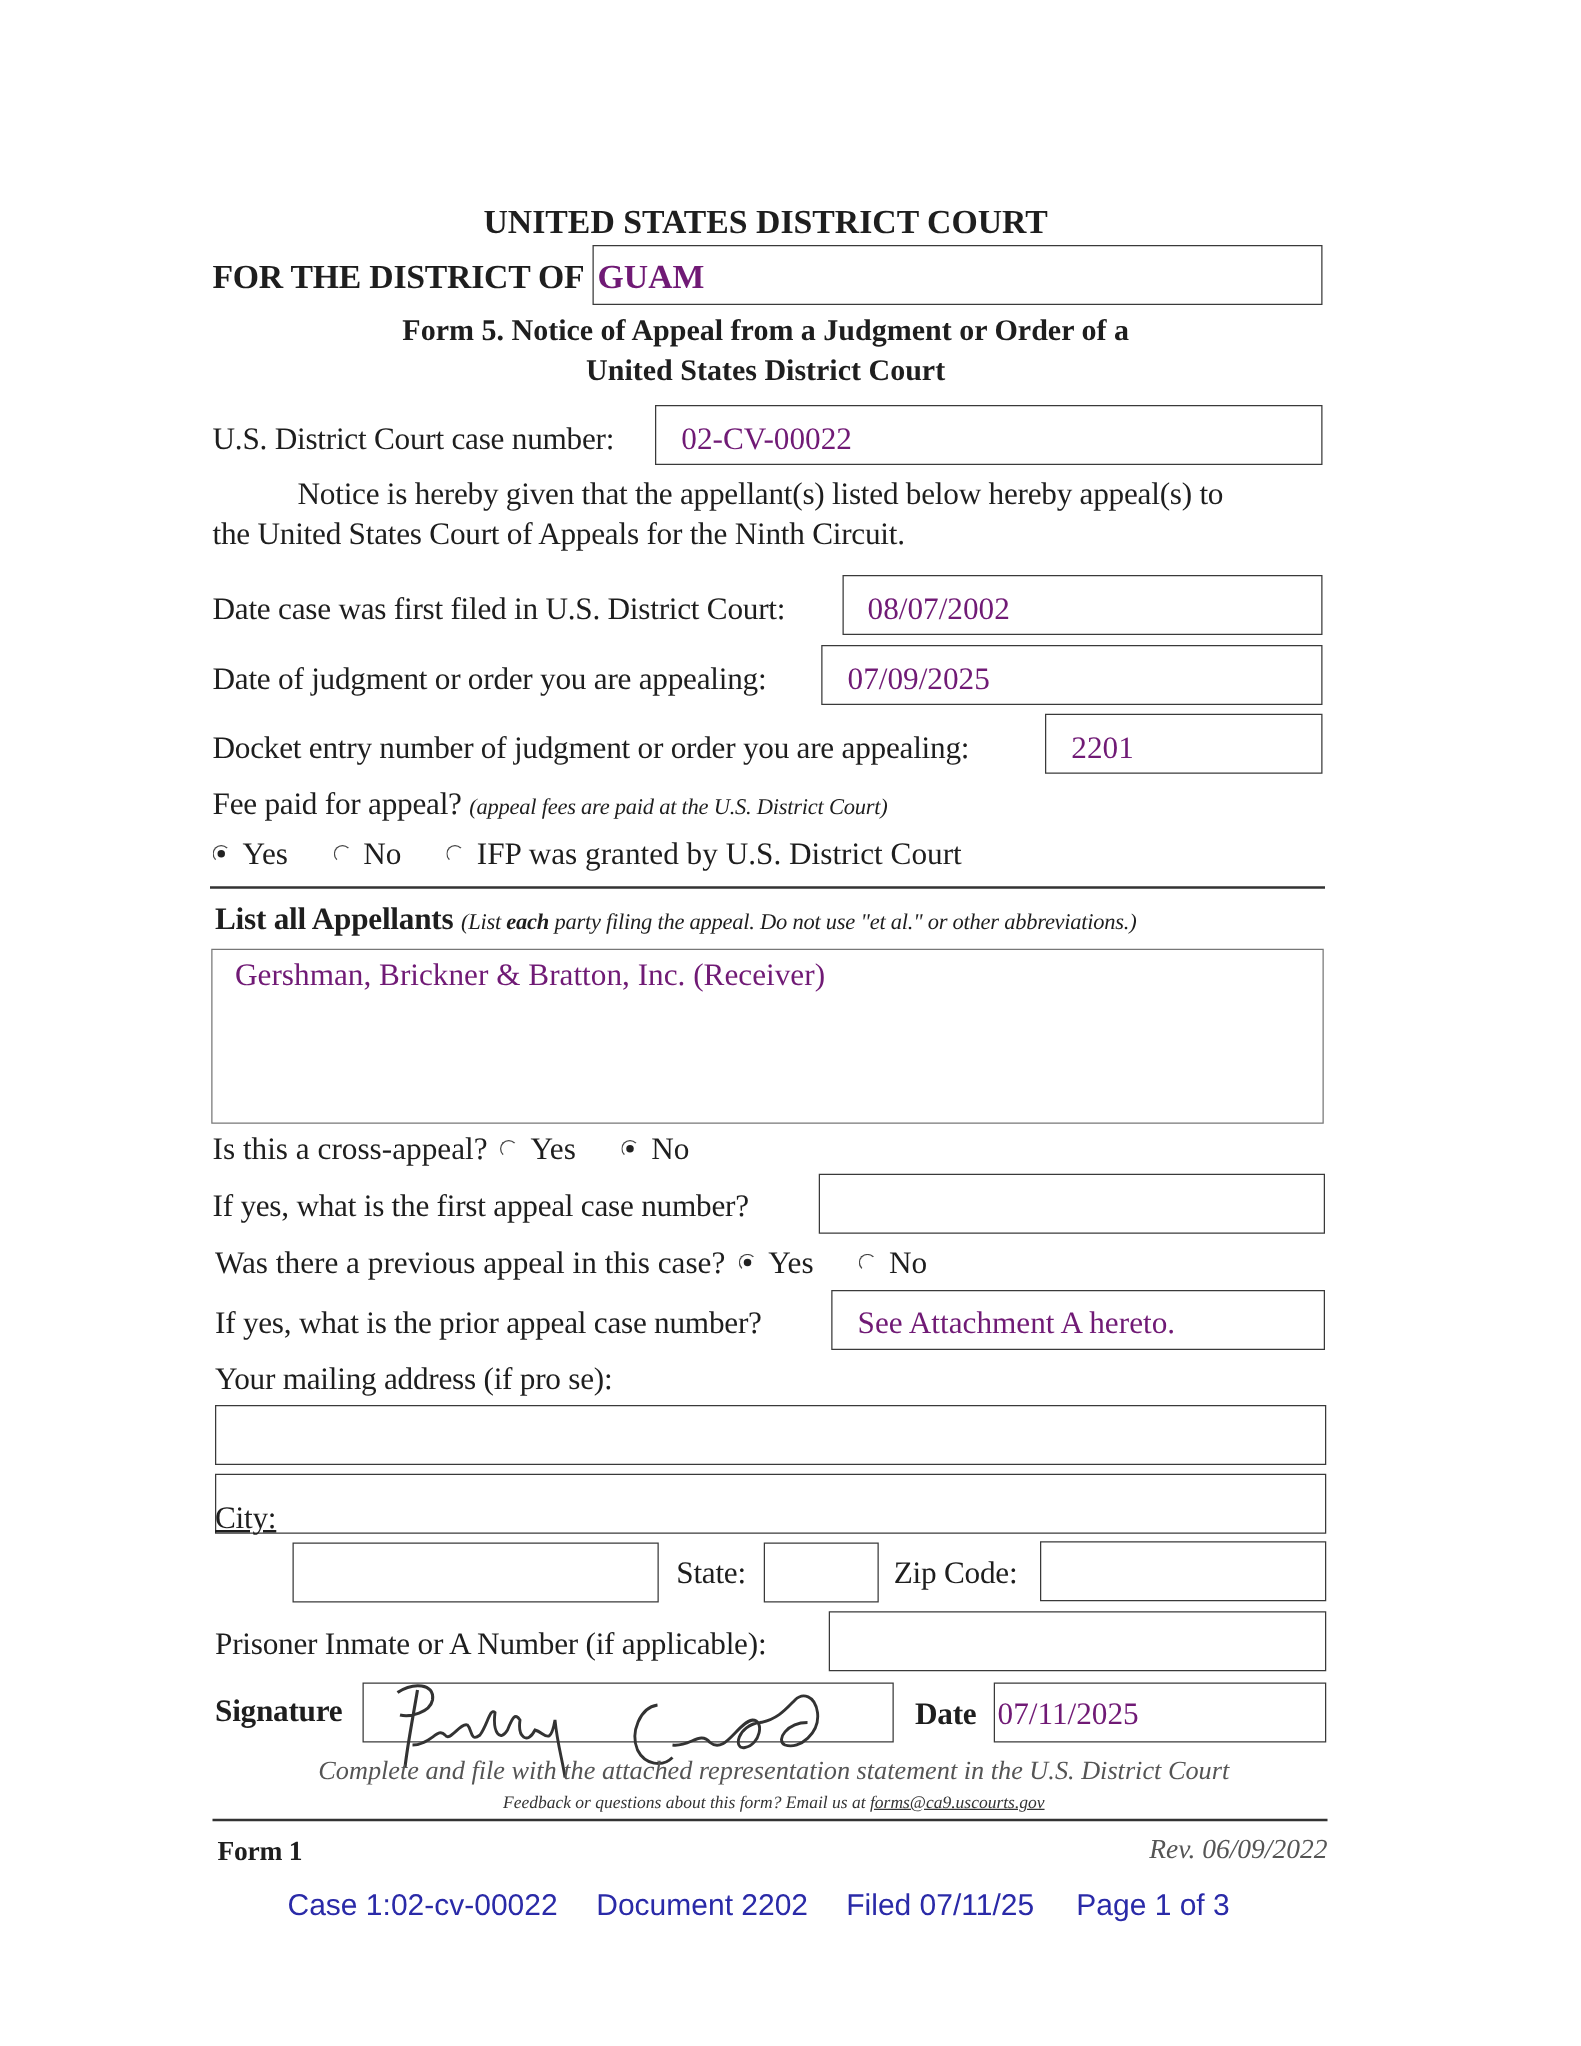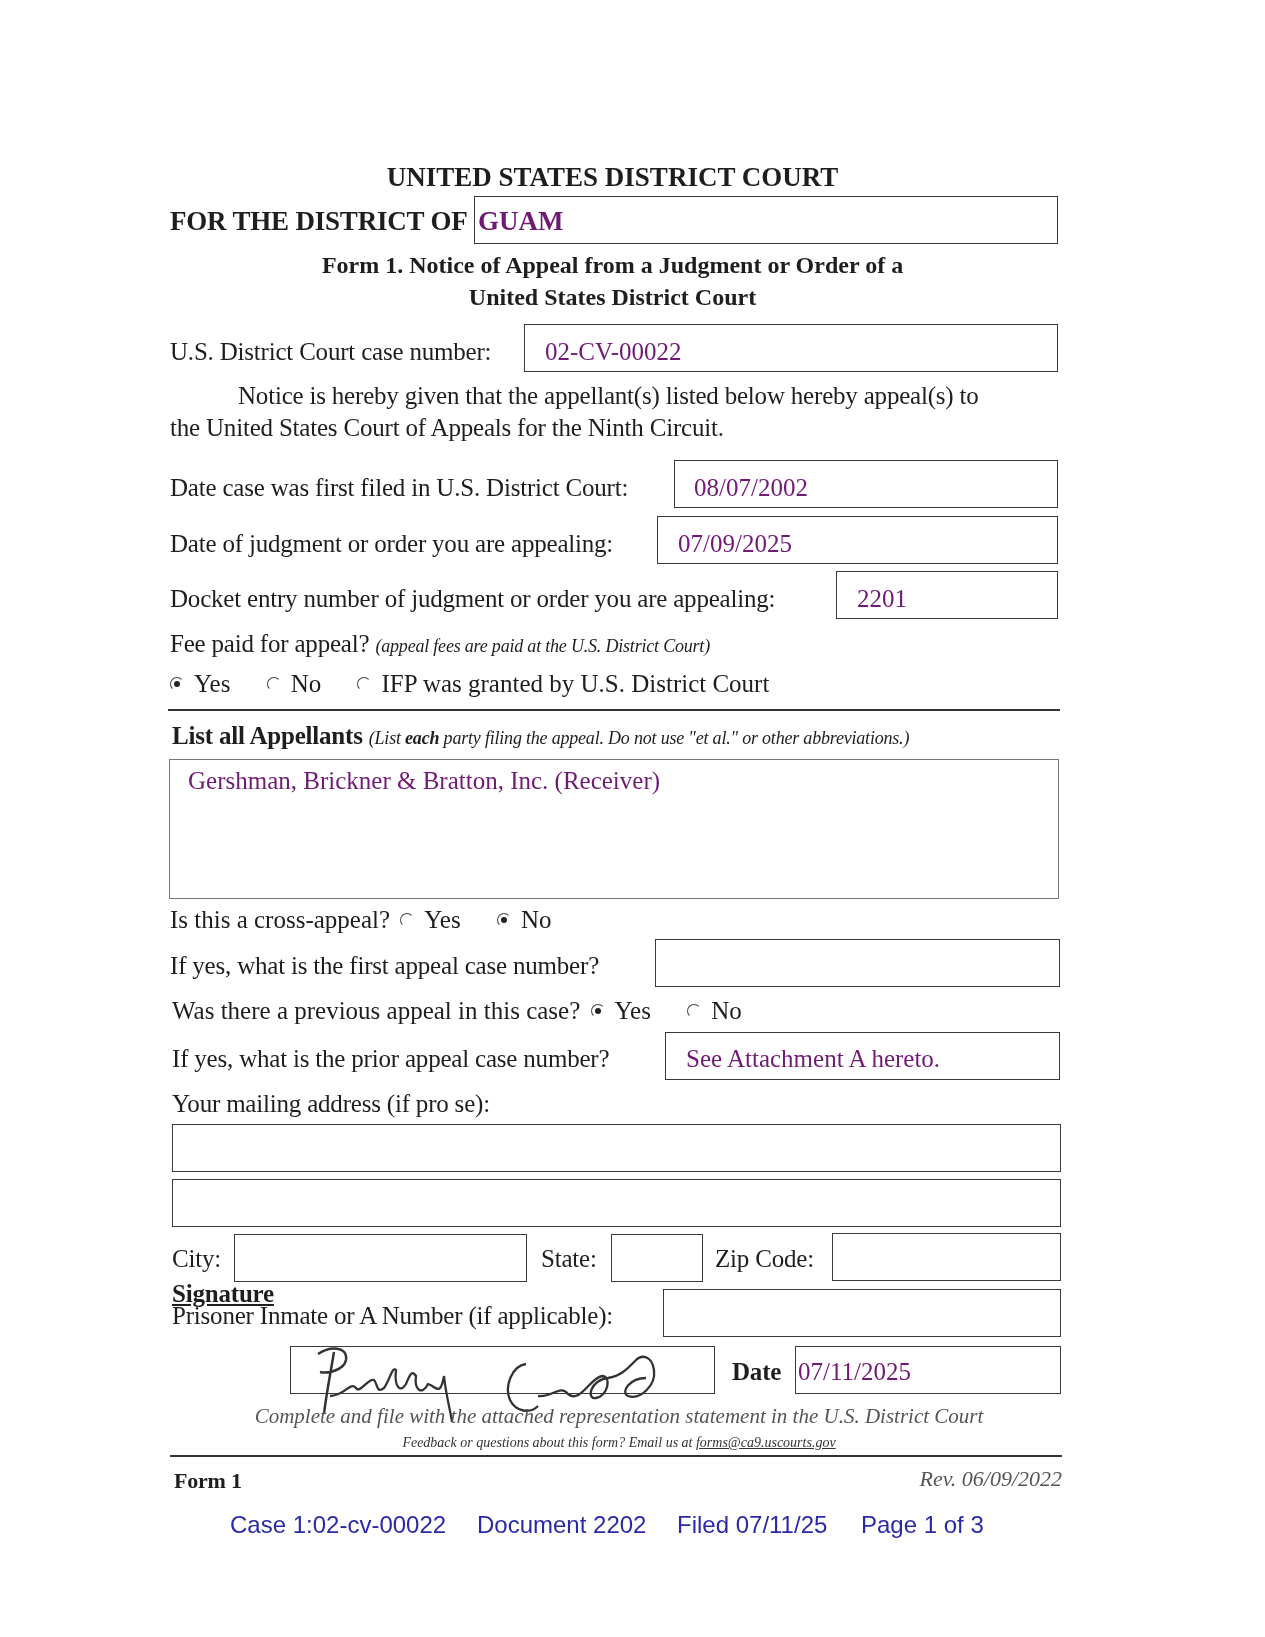--- a/index.html
+++ b/index.html
@@ -22,21 +22,21 @@
 </style>
 </head>
 <body>
 
 <div class="abs bold" style="left:0; width:1225px; text-align:center; top:162px; font-size:27px;">UNITED STATES DISTRICT COURT</div>
 
 <div class="label bold" style="left:170px; top:206px; font-size:27px;">FOR THE DISTRICT OF</div>
 <div class="box" style="left:474px; top:196px; width:584px; height:48px;"></div>
 <div class="fieldtext bold" style="left:478px; top:206px; font-size:27px;">GUAM</div>
 
-<div class="abs bold" style="left:0; width:1225px; text-align:center; top:252px; font-size:24px;">Form 1. Notice of Appeal from a Judgment or Order of a</div>
+<div class="abs bold" style="left:0; width:1225px; text-align:center; top:252px; font-size:24px;">Form 5. Notice of Appeal from a Judgment or Order of a</div>
 <div class="abs bold" style="left:0; width:1225px; text-align:center; top:284px; font-size:24px;">United States District Court</div>
 
 <div class="label" style="left:170px; top:338px;">U.S. District Court case number:</div>
 <div class="box" style="left:524px; top:324px; width:534px; height:48px;"></div>
 <div class="fieldtext" style="left:545px; top:338px;">02-CV-00022</div>
 
 <div class="label" style="left:238px; top:382px;">Notice is hereby given that the appellant(s) listed below hereby appeal(s) to</div>
 <div class="label" style="left:170px; top:414px;">the United States Court of Appeals for the Ninth Circuit.</div>
 
 <div class="label" style="left:170px; top:474px;">Date case was first filed in U.S. District Court:</div>
@@ -86,31 +86,31 @@
 </div>
 
 <div class="label" style="left:172px; top:1045px;">If yes, what is the prior appeal case number?</div>
 <div class="box" style="left:665px; top:1032px; width:395px; height:48px;"></div>
 <div class="fieldtext" style="left:686px; top:1045px;">See Attachment A hereto.</div>
 
 <div class="label" style="left:172px; top:1090px;">Your mailing address (if pro se):</div>
 <div class="box" style="left:172px; top:1124px; width:889px; height:48px;"></div>
 <div class="box" style="left:172px; top:1179px; width:889px; height:48px;"></div>
 
-<div class="label" style="left:172px; top:1245px;">City:</div>
+<div class="label" style="left:172px; top:1201px;text-decoration:underline;">City:</div>
 <div class="box" style="left:234px; top:1234px; width:293px; height:48px;"></div>
 <div class="label" style="left:541px; top:1245px;">State:</div>
 <div class="box" style="left:611px; top:1234px; width:92px; height:48px;"></div>
 <div class="label" style="left:715px; top:1245px;">Zip Code:</div>
 <div class="box" style="left:832px; top:1233px; width:229px; height:48px;"></div>
 
 <div class="label" style="left:172px; top:1302px;">Prisoner Inmate or A Number (if applicable):</div>
 <div class="box" style="left:663px; top:1289px; width:398px; height:48px;"></div>
 
-<div class="label bold" style="left:172px; top:1280px;text-decoration:underline;">Signature</div>
+<div class="label bold" style="left:172px; top:1356px;">Signature</div>
 <div class="box" style="left:290px; top:1346px; width:425px; height:48px;"></div>
 <svg class="abs" style="left:290px; top:1336px;" width="425" height="90" viewBox="0 0 425 90">
   <path d="M28 18 C 40 10, 58 10, 56 24 C 54 34, 38 38, 30 36 M 44 16 C 40 40, 36 60, 34 78" fill="none" stroke="#333" stroke-width="2.5"></path>
   <path d="M 40 60 C 55 60, 60 45, 66 52 C 70 58, 78 42, 84 44 C 88 48, 86 58, 94 52 C 100 44, 102 30, 106 34 C 104 50, 110 58, 116 48 C 120 38, 122 34, 126 40 C 124 54, 132 60, 138 48 C 146 50, 150 62, 154 40 C 156 60, 160 72, 162 86" fill="none" stroke="#333" stroke-width="2.3"></path>
   <path d="M 236 28 C 222 30, 214 50, 220 64 C 226 76, 240 78, 248 70" fill="none" stroke="#333" stroke-width="2.3"></path>
   <path d="M 248 60 C 262 62, 270 48, 278 58 C 290 68, 300 42, 312 40 C 322 40, 318 60, 306 62 C 296 64, 300 44, 318 42 C 332 40, 340 30, 346 24 C 352 18, 362 20, 364 34 C 366 50, 350 64, 338 60 C 330 56, 340 42, 356 42" fill="none" stroke="#333" stroke-width="2.3"></path>
 </svg>
 <div class="label bold" style="left:732px; top:1358px;">Date</div>
 <div class="box" style="left:795px; top:1346px; width:266px; height:48px;"></div>
 <div class="fieldtext" style="left:798px; top:1358px;">07/11/2025</div>

